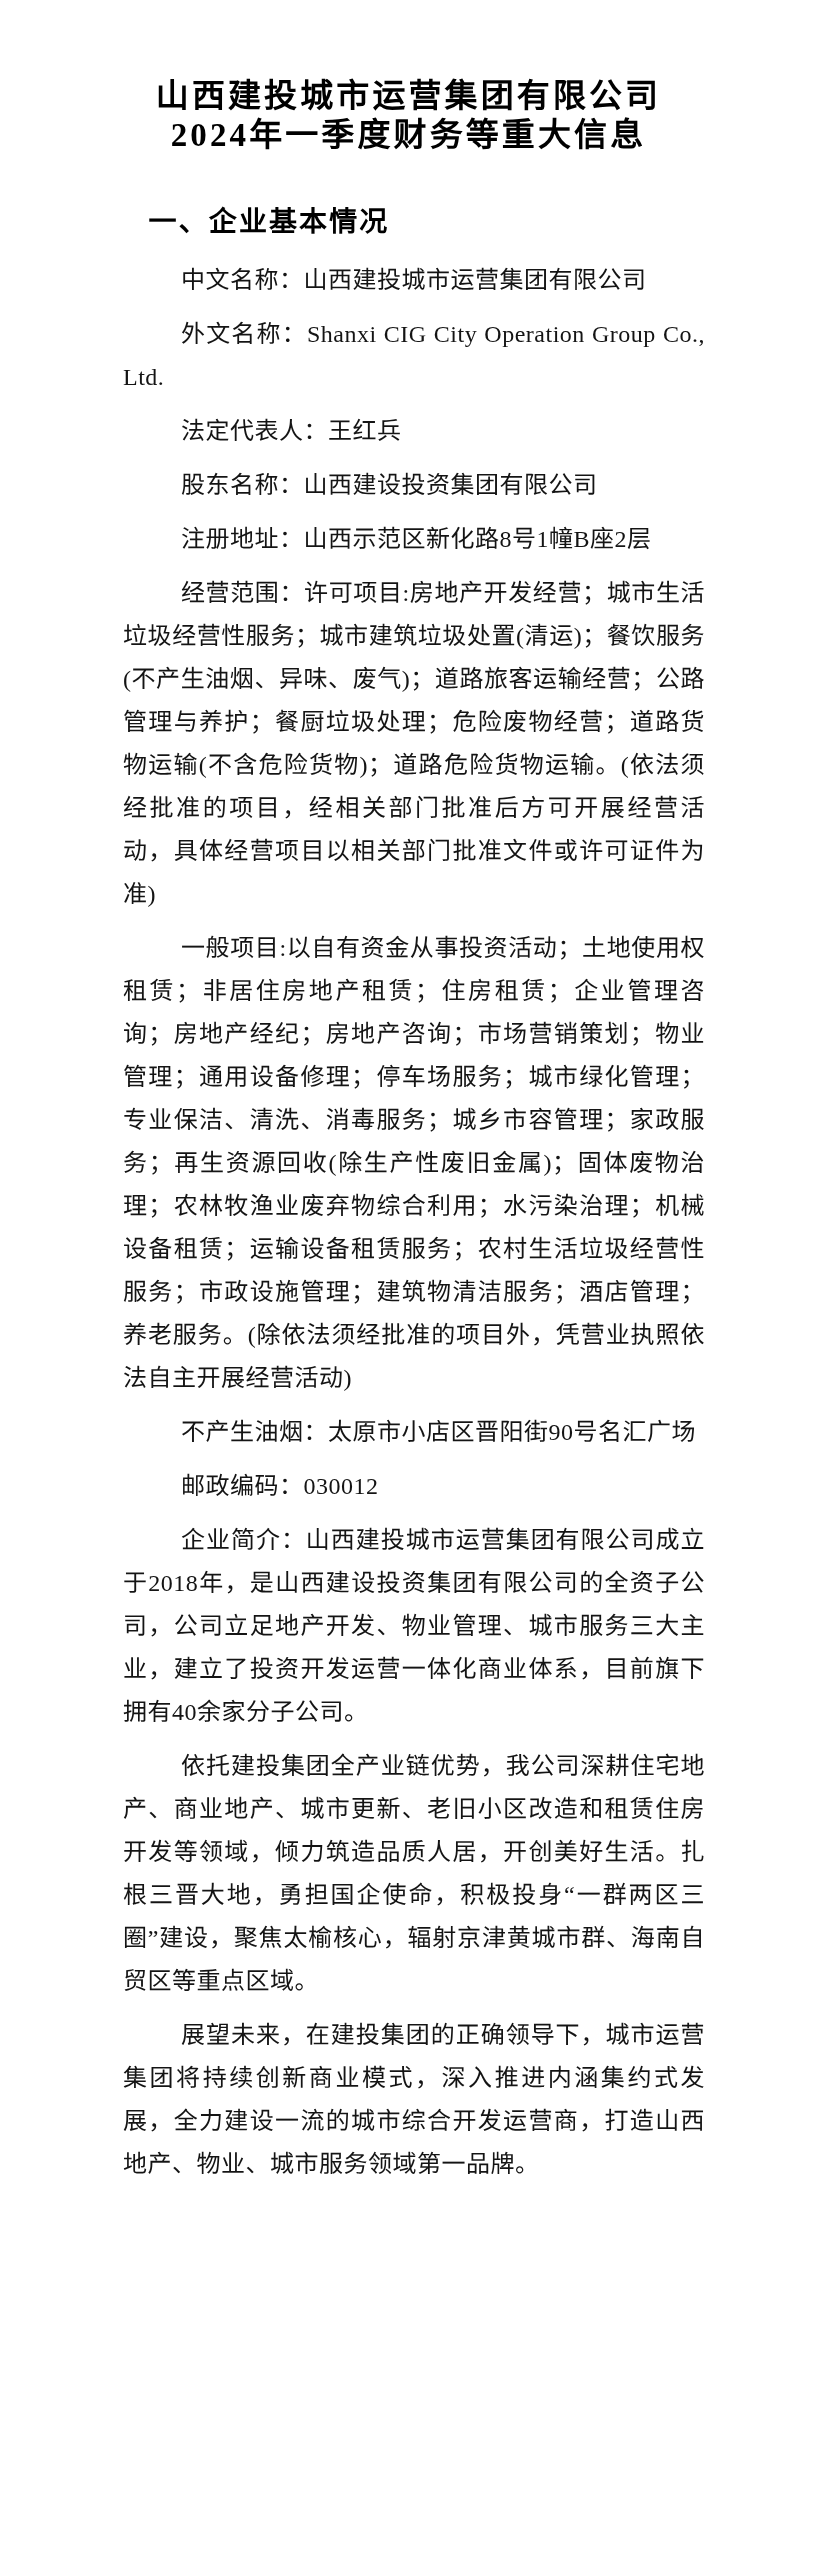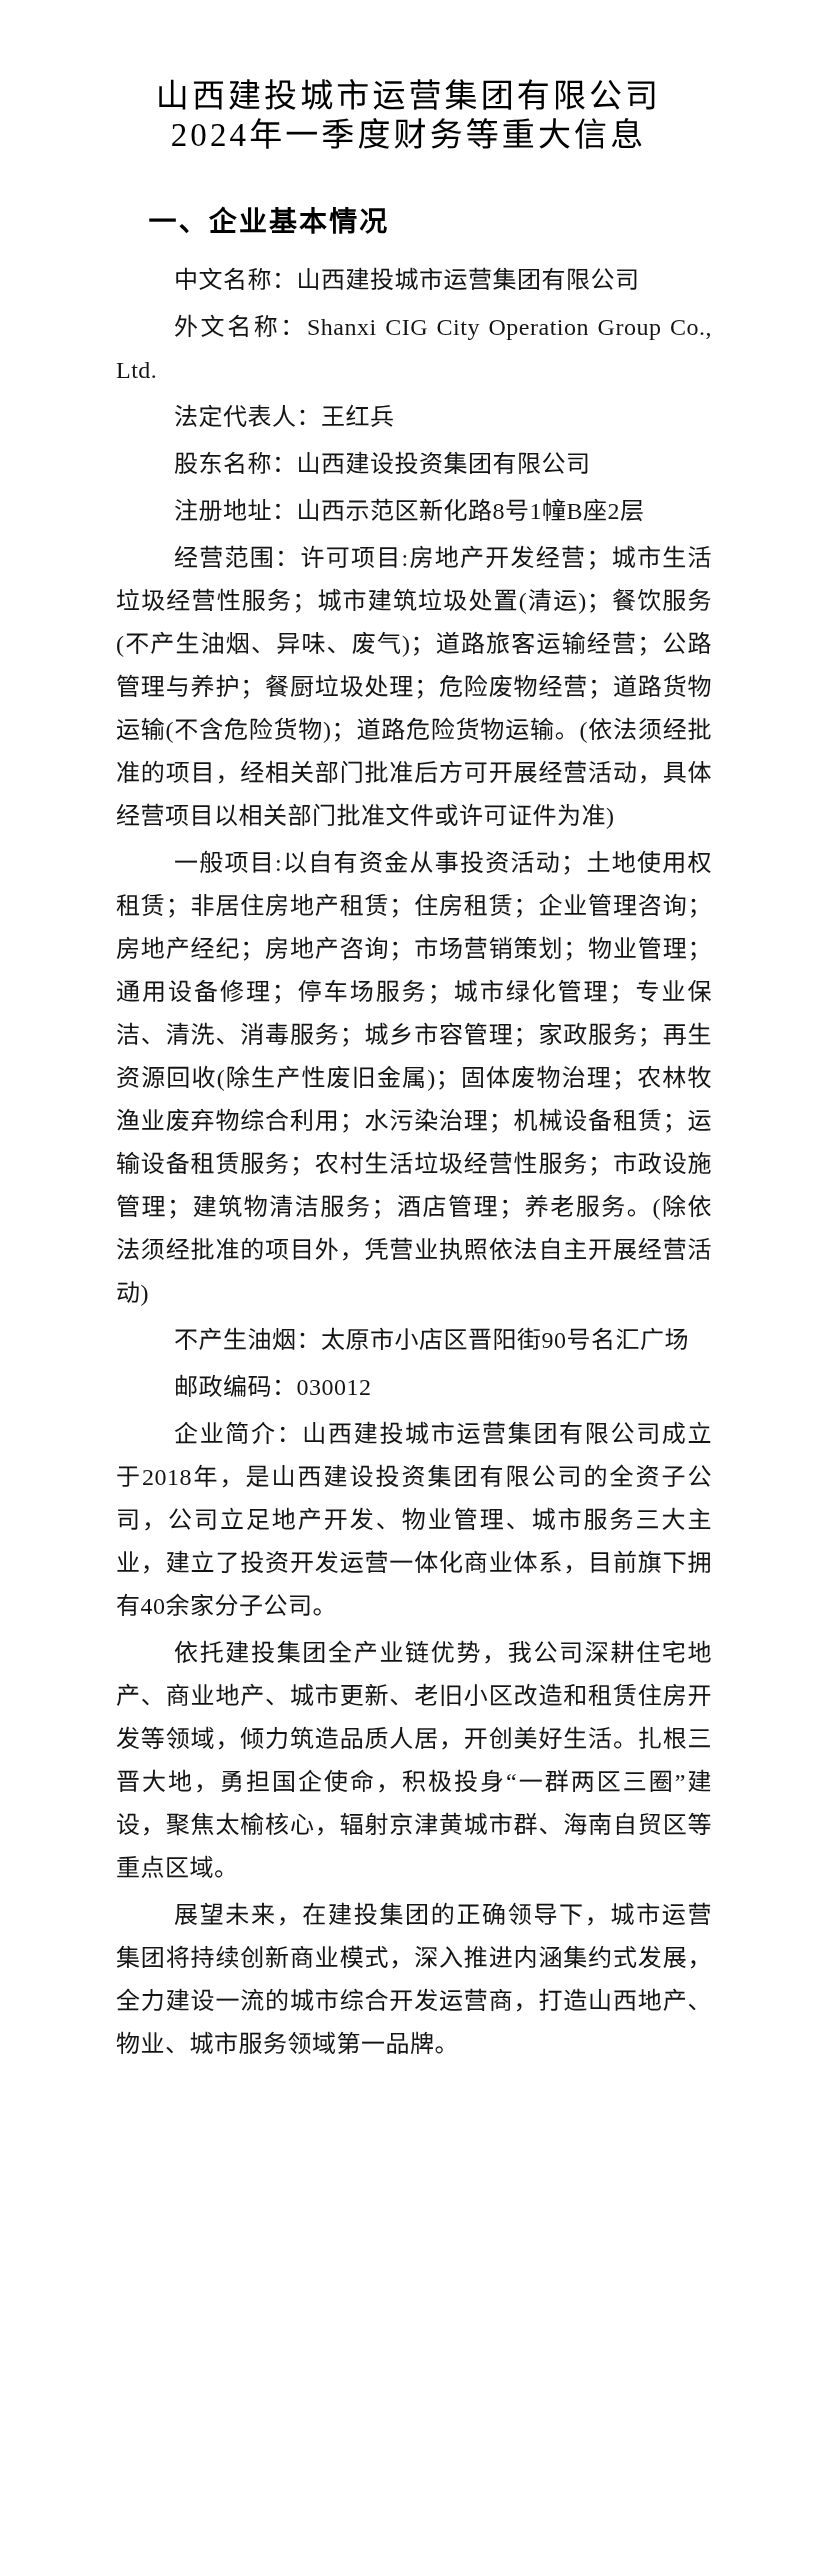--- a/index.html
+++ b/index.html
@@ -14,42 +14,42 @@
     margin: 0 auto;
     background: #ffffff;
     color: #111111;
     font-family: "Liberation Serif", "DejaVu Serif", serif;
     overflow: hidden;
     box-sizing: border-box;
     padding-top: 77px;
   }
   .doc-title {
     text-align: center;
-    font-weight: normal;
+    font-weight: bold;
     font-size: 33px;
     line-height: 39px;
     letter-spacing: 3.1px;
     color: #000000;
   }
   .content {
     margin-top: 45px;
     padding-left: 112px;
     padding-right: 101px;
   }
   .sec-heading {
     margin: 16px;
     font-size: 28px;
     font-weight: bold;
     line-height: 43px;
     letter-spacing: 2.1px;
     text-indent: 20.6px;
     color: #000000;
   }
   .para {
-    margin: 4px;
+    margin: 11px;
     font-size: 24px;
     font-weight: normal;
     line-height: 43px;
     text-indent: 58px;
     text-align: justify;
     letter-spacing: 0.5px;
     color: #141414;
   }
 </style>
 </head>

